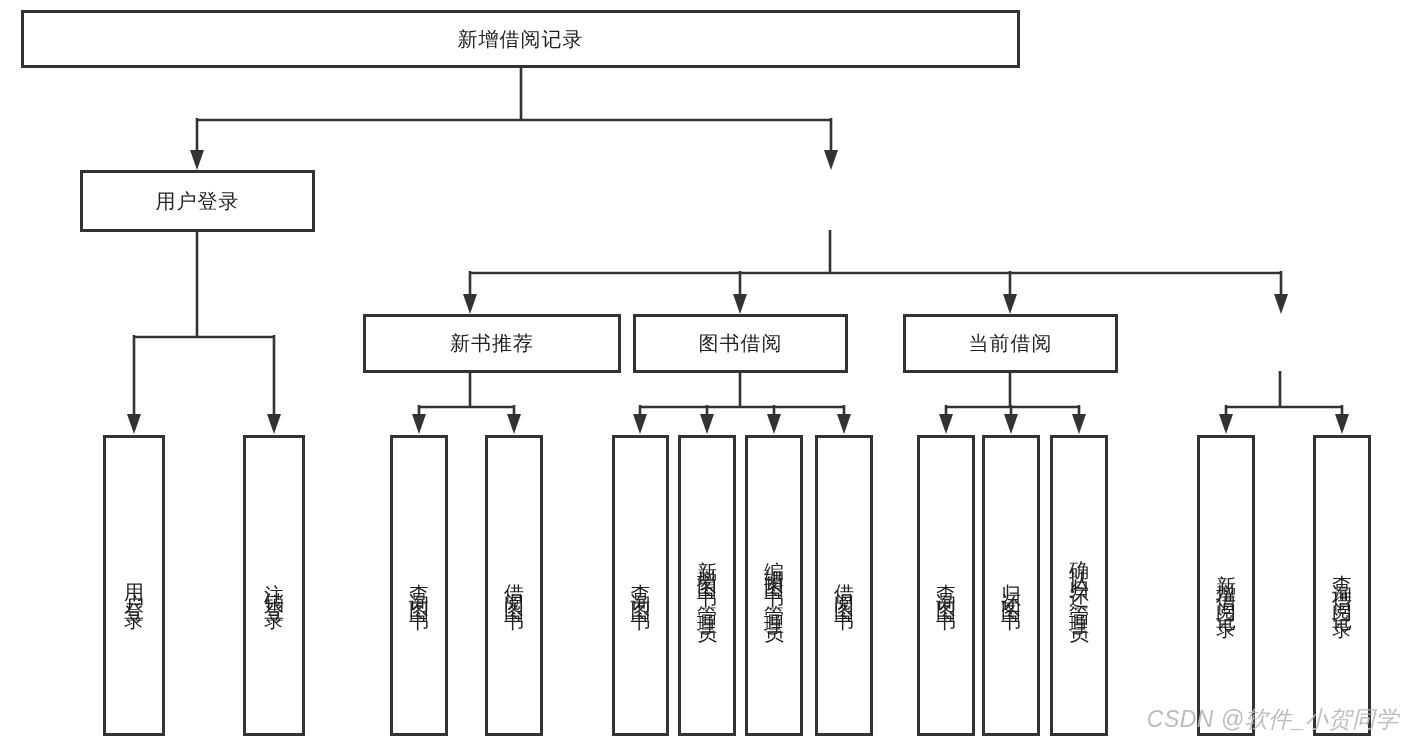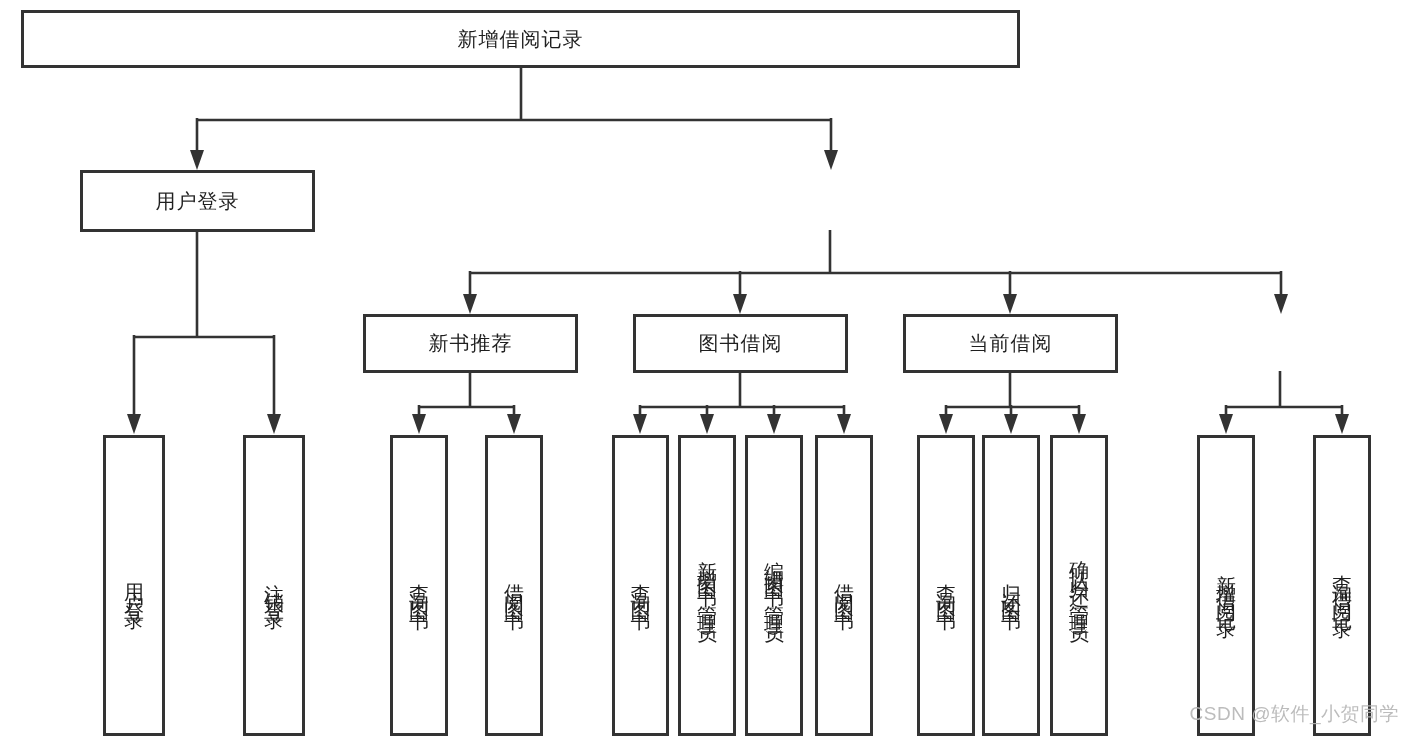--- a/index.html
+++ b/index.html
@@ -15,23 +15,24 @@
   .box {
     position:absolute; background:#fff; border:3px solid var(--box_border,#333333);
     display:flex; align-items:center; justify-content:center;
   }
   .box .h { font-size:20px; letter-spacing:1px; white-space:nowrap; }
   .box .v {
     writing-mode:vertical-rl; text-orientation:mixed;
     font-size:20px; letter-spacing:9px; line-height:1.05; white-space:nowrap;
   }
   .watermark {
-    position:absolute; right:6px; bottom:20px; font-size:19px;
+    position:absolute; right:6px; bottom:12px; font-size:23px;
     color:var(--watermark,#b5b5b5); opacity:.9; letter-spacing:.5px;
     white-space:nowrap;
+    font-style:italic;
   }
 </style>
 </head>
 <body>
 
 <div class="canvas">
 
   <svg class="connectors" viewBox="0 0 1405 747">
     <g>
       <path d="
@@ -82,21 +83,21 @@
   </svg>
 
   <div class="box" style="left:21px;top:10px;width:999px;height:58px">
     <span class="h">新增借阅记录</span>
   </div>
 
   <div class="box" style="left:80px;top:170px;width:235px;height:62px">
     <span class="h">用户登录</span>
   </div>
 
-  <div class="box" style="left:363px;top:314px;width:215px;height:59px">
+  <div class="box" style="left:363px;top:314px;width:258px;height:59px">
     <span class="h">新书推荐</span>
   </div>
   <div class="box" style="left:633px;top:314px;width:215px;height:59px">
     <span class="h">图书借阅</span>
   </div>
   <div class="box" style="left:903px;top:314px;width:215px;height:59px">
     <span class="h">当前借阅</span>
   </div>
 
   <div class="box" style="left:103px;top:435px;width:62px;height:301px">

